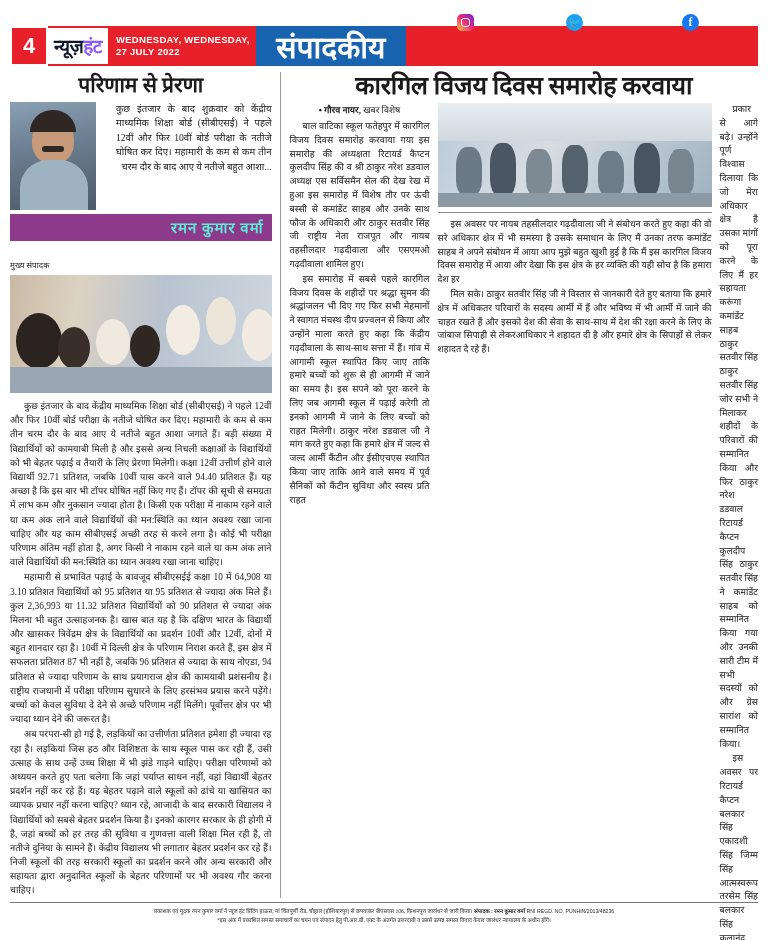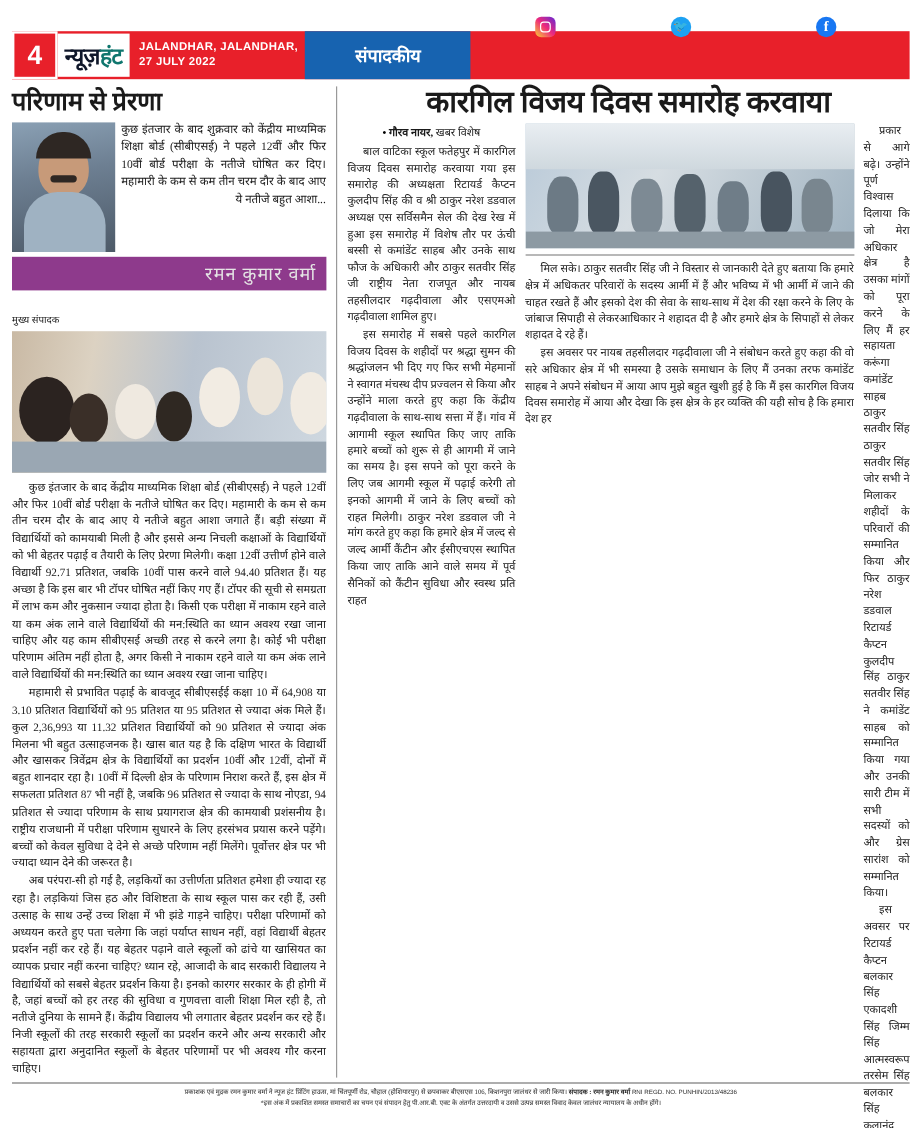--- a/index.html
+++ b/index.html
@@ -36,32 +36,32 @@
   .mh-logo {
     display:flex; align-items:center; justify-content:center;
     padding:0 6px; background:#fff; margin:2px 0;
   }
   .mh-logo-txt {
     font-family:"Liberation Sans",sans-serif;
     font-weight:bold; font-size:19px; letter-spacing:-0.5px;
     white-space:nowrap;
   }
   .mh-logo-a { color:#0f172a; }
-  .mh-logo-b { color:#0f766e; }
+  .mh-logo-b { color:#8b5cf6; }
   .mh-date {
     display:flex; flex-direction:column; justify-content:center;
     padding-left:8px; color:#fff;
     font-family:"Liberation Sans",sans-serif;
     font-size:9.5px; font-weight:bold; letter-spacing:0.3px;
     line-height:1.25;
   }
   .mh-section {
-    width:138px; background:#1763b0;
+    width:150px; background:#1763b0;
     display:flex; align-items:center; justify-content:center;
-    color:#fff; font-size:15px; font-weight:bold;
+    color:#fff; font-size:30px; font-weight:bold;
     font-family:"Liberation Sans",sans-serif;
     margin-left:6px;
   }
   .mh-socials {
     flex:1; display:flex; align-items:center;
     justify-content:space-around; padding:0 8px;
   }
   .social {
     display:flex; flex-direction:column; align-items:center;
     gap:2px; cursor:pointer;
@@ -93,24 +93,24 @@
     position:absolute; left:10px; top:72px;
     width:748px; height:826px;
     display:flex; gap:0;
   }
   .col-left { width:283px; padding-right:8px; }
   .v-rule { width:1px; background:#999; }
   .col-right { flex:1; padding-left:9px; }
 
   
   .edit-title {
-    text-align:left; font-size:21px; font-weight:bold;
+    text-align:center; font-size:21px; font-weight:bold;
     line-height:1.1; margin:2px 0 5px 0;
   }
-  .edit-intro-wrap { display:flex; gap:5px; }
+  .edit-intro-wrap { display:flex; gap:20px; }
   .editor-photo {
     width:86px; height:108px; flex:none;
     background:linear-gradient(170deg,#8aa0b4 0%,#6d7f92 40%,#4d5a68 100%);
     position:relative; overflow:hidden;
   }
   .editor-photo:before{
     content:""; position:absolute; left:22px; top:14px;
     width:42px; height:48px; border-radius:50% 50% 44% 44%;
     background:#c79a79;
   }
@@ -125,23 +125,23 @@
   }
   .mustache{
     position:absolute; left:32px; top:44px; width:22px; height:6px;
     border-radius:3px; background:#2e2723; z-index:3;
   }
   .edit-intro {
     flex:1; font-size:9.6px; line-height:1.5; text-align:justify;
     text-align-last:right;
   }
   .byline-bar {
-    margin-top:4px; background:#8e3a8c; color:#e5e5e5;
+    margin-top:4px; background:#8e3a8c; color:#5eead4;
     text-align:right; padding:3px 8px 4px 0;
-    font-size:15px; font-weight:normal; letter-spacing:1px;
+    font-size:15px; font-weight:bold; letter-spacing:1px;
   }
   .byline-sub {
     font-size:8.2px; margin-top:18px; color:#222;
   }
   .class-photo {
     margin-top:5px; width:100%; height:118px;
     background:linear-gradient(100deg,#c9b9a4 0%,#dcd2c2 25%,#b9c3cf 55%,#cfd8e0 100%);
     position:relative; overflow:hidden;
   }
   .class-photo .blob{ position:absolute; border-radius:50%; }
@@ -218,21 +218,21 @@
 <div class="page">
 
   <div class="masthead">
     <div class="mh-pageno">4</div>
     <div class="mh-logo">
       <span class="mh-logo-txt">
         <span class="mh-logo-a">न्यूज़</span><span class="mh-logo-b">हंट</span>
       </span>
     </div>
     <div class="mh-date">
-      <span>JALANDHAR, JALANDHAR,</span>
+      <span>WEDNESDAY, WEDNESDAY,</span>
       <span>27 JULY 2022</span>
     </div>
     <div class="mh-section">संपादकीय</div>
     <div class="mh-socials">
       <div class="social">
         <span class="social-ico ico-instagram">
             <span class="ring"></span>
           </span>
         <span class="social-lbl">newshunt</span>
       </div>
@@ -308,22 +308,22 @@
                 <span class="np-p np2"></span>
                 <span class="np-p np3"></span>
               <span class="np-p np4"></span>
                 <span class="np-p np5"></span>
                 <span class="np-p np6"></span>
               <span class="np-p np7"></span>
                 <span class="npground"></span>
             </div>
             <div class="rule-thin"></div>
             <div class="mini-col">
+              <p>इस अवसर पर नायब तहसीलदार गढ़दीवाला जी ने संबोधन करते हुए कहा की वो सरे अधिकार क्षेत्र में भी समस्या है उसके समाधान के लिए मैं उनका तरफ कमांडेंट साहब ने अपने संबोधन में आया आप मुझे बहुत खुशी हुई है कि मैं इस कारगिल विजय दिवस समारोह में आया और देखा कि इस क्षेत्र के हर व्यक्ति की यही सोच है कि हमारा देश हर</p>
               <p>मिल सके। ठाकुर सतवीर सिंह जी ने विस्तार से जानकारी देते हुए बताया कि हमारे क्षेत्र में अधिकतर परिवारों के सदस्य आर्मी में हैं और भविष्य में भी आर्मी में जाने की चाहत रखते हैं और इसको देश की सेवा के साथ-साथ में देश की रक्षा करने के लिए के जांबाज सिपाही से लेकरआधिकार ने शहादत दी है और हमारे क्षेत्र के सिपाहों से लेकर शहादत दे रहे हैं।</p>
-              <p>इस अवसर पर नायब तहसीलदार गढ़दीवाला जी ने संबोधन करते हुए कहा की वो सरे अधिकार क्षेत्र में भी समस्या है उसके समाधान के लिए मैं उनका तरफ कमांडेंट साहब ने अपने संबोधन में आया आप मुझे बहुत खुशी हुई है कि मैं इस कारगिल विजय दिवस समारोह में आया और देखा कि इस क्षेत्र के हर व्यक्ति की यही सोच है कि हमारा देश हर</p>
             </div>
           </div>
 
           <div class="a1-right">
             <div class="mini-col">
               <p>प्रकार से आगे बढ़े। उन्होंने पूर्ण विश्वास दिलाया कि जो मेरा अधिकार क्षेत्र है उसका मांगों को पूरा करने के लिए मैं हर सहायता करूंगा कमांडेंट साहब ठाकुर सतवीर सिंह ठाकुर सतवीर सिंह जोर सभी ने मिलाकर शहीदों के परिवारों की सम्मानित किया और फिर ठाकुर नरेश डडवाल रिटायर्ड कैप्टन कुलदीप सिंह ठाकुर सतवीर सिंह ने कमांडेंट साहब को सम्मानित किया गया और उनकी सारी टीम में सभी सदस्यों को और ग्रेस सारांश को सम्मानित किया।</p>
               <p>इस अवसर पर रिटायर्ड कैप्टन बलकार सिंह एकादशी सिंह जिम्म सिंह आत्मस्वरूप तरसेम सिंह बलकार सिंह कुलानंद सिंह तलाल हरियालाल सिंह रणजीत सिंह के अलावा बड़ी संख्या में क्षेत्र के गणमान्य व्यक्ति हाजिर थे।</p>
             </div>
           </div>
         </div>

